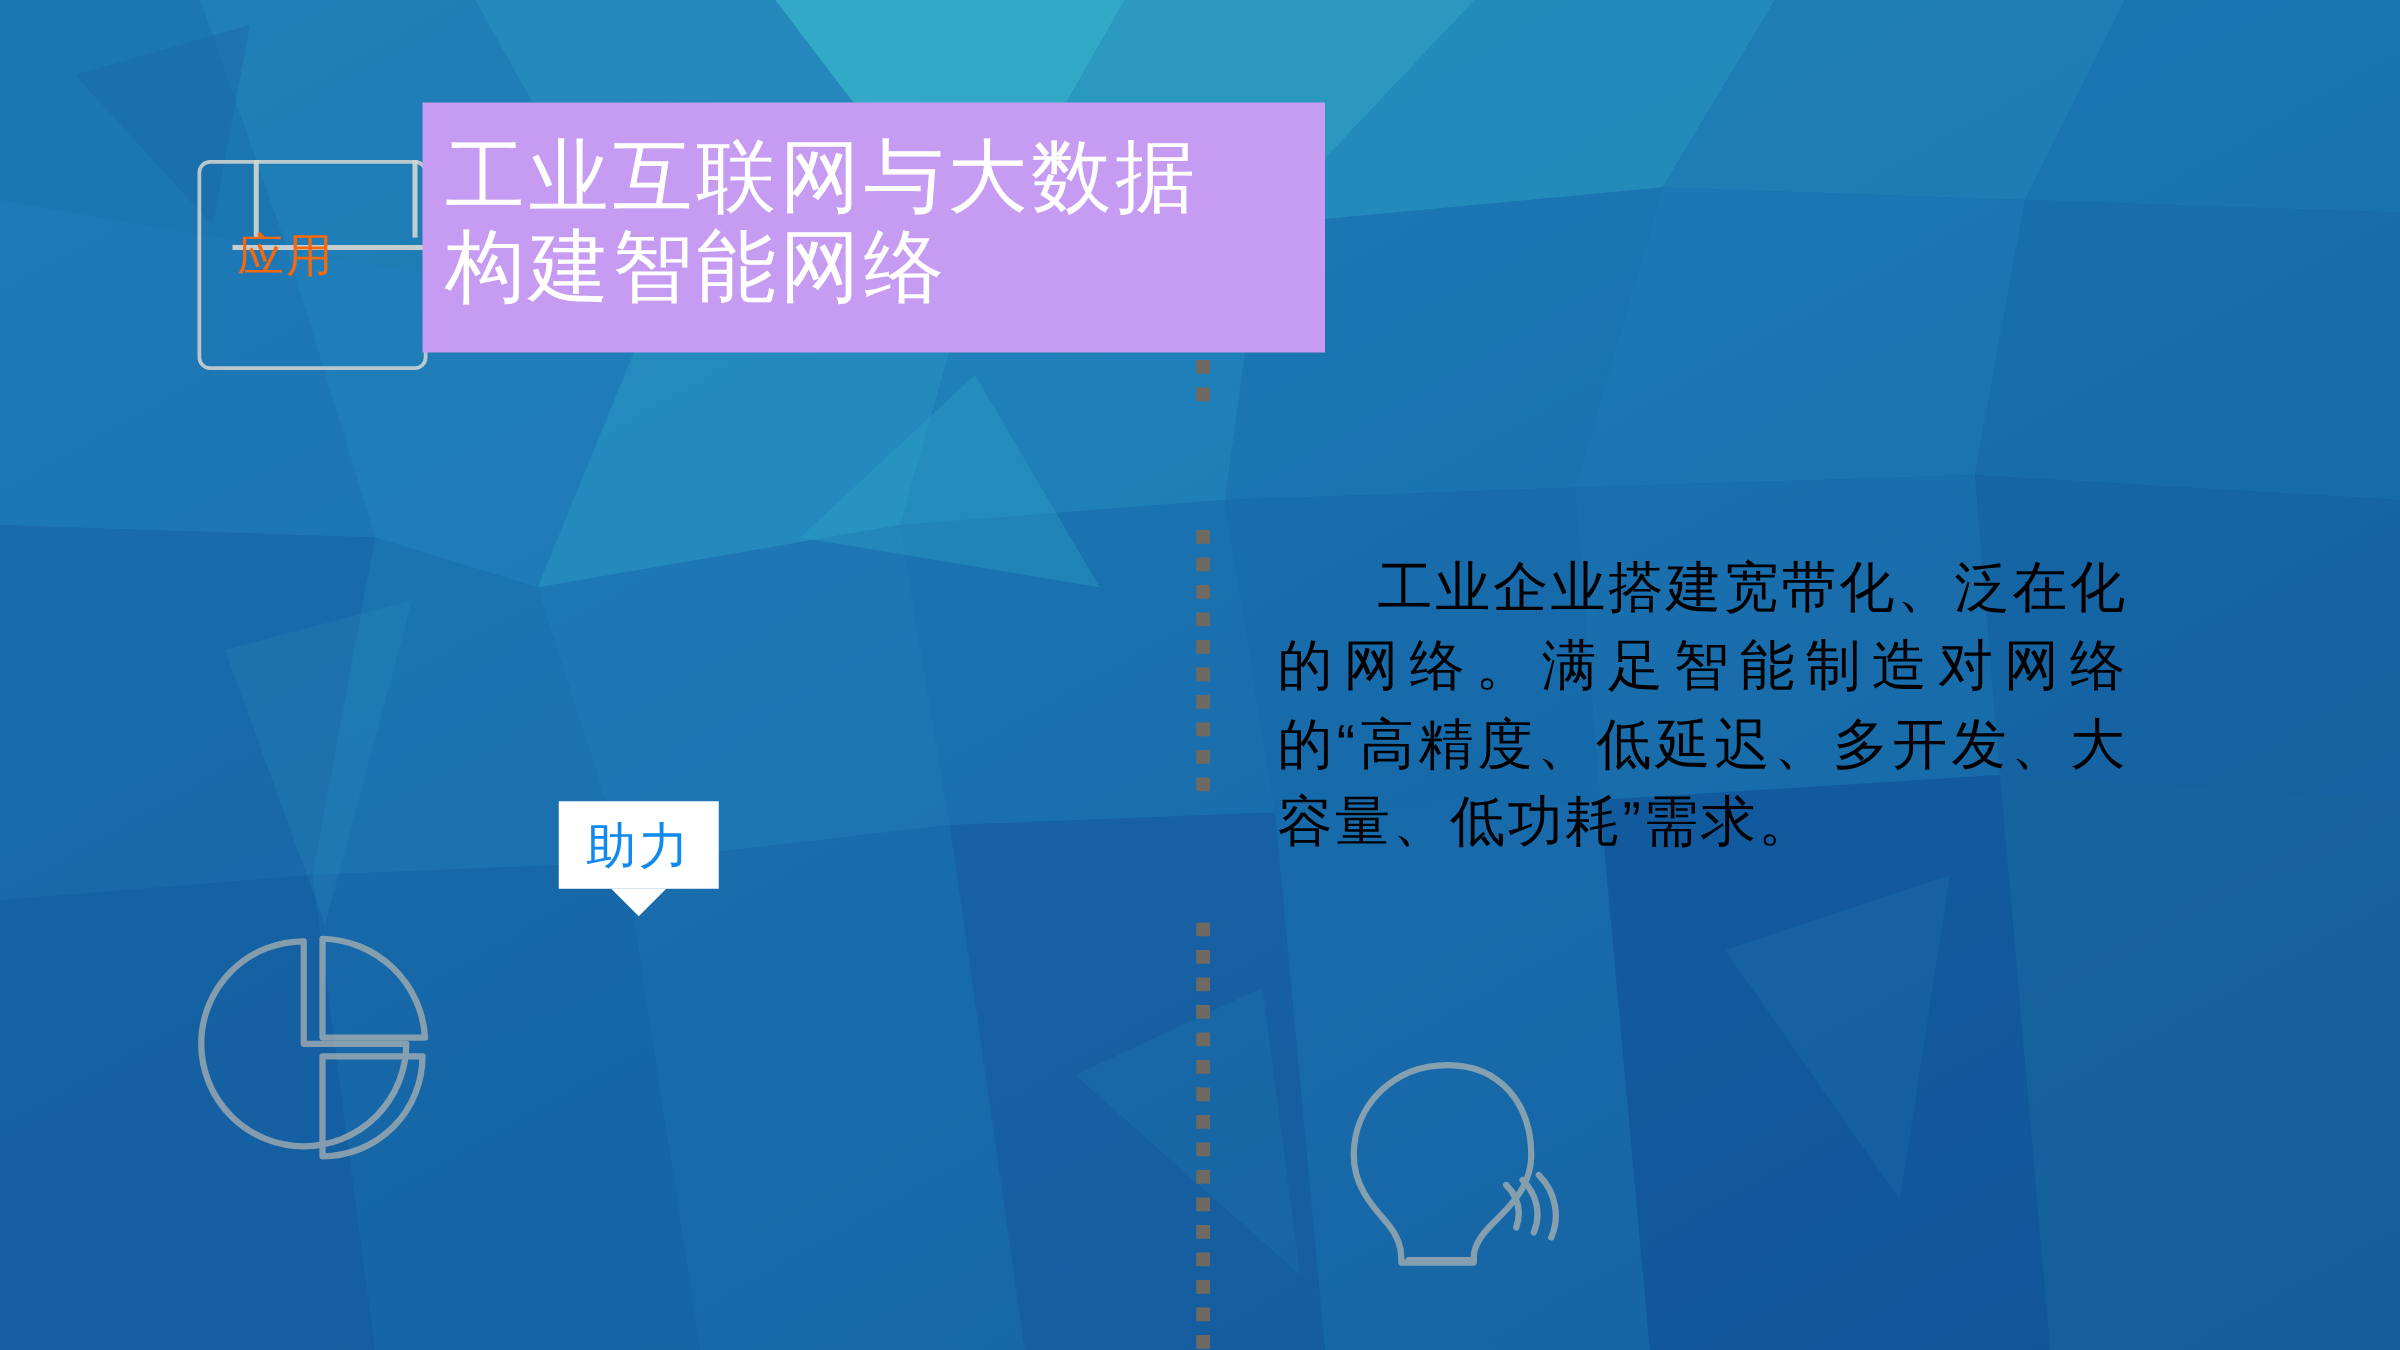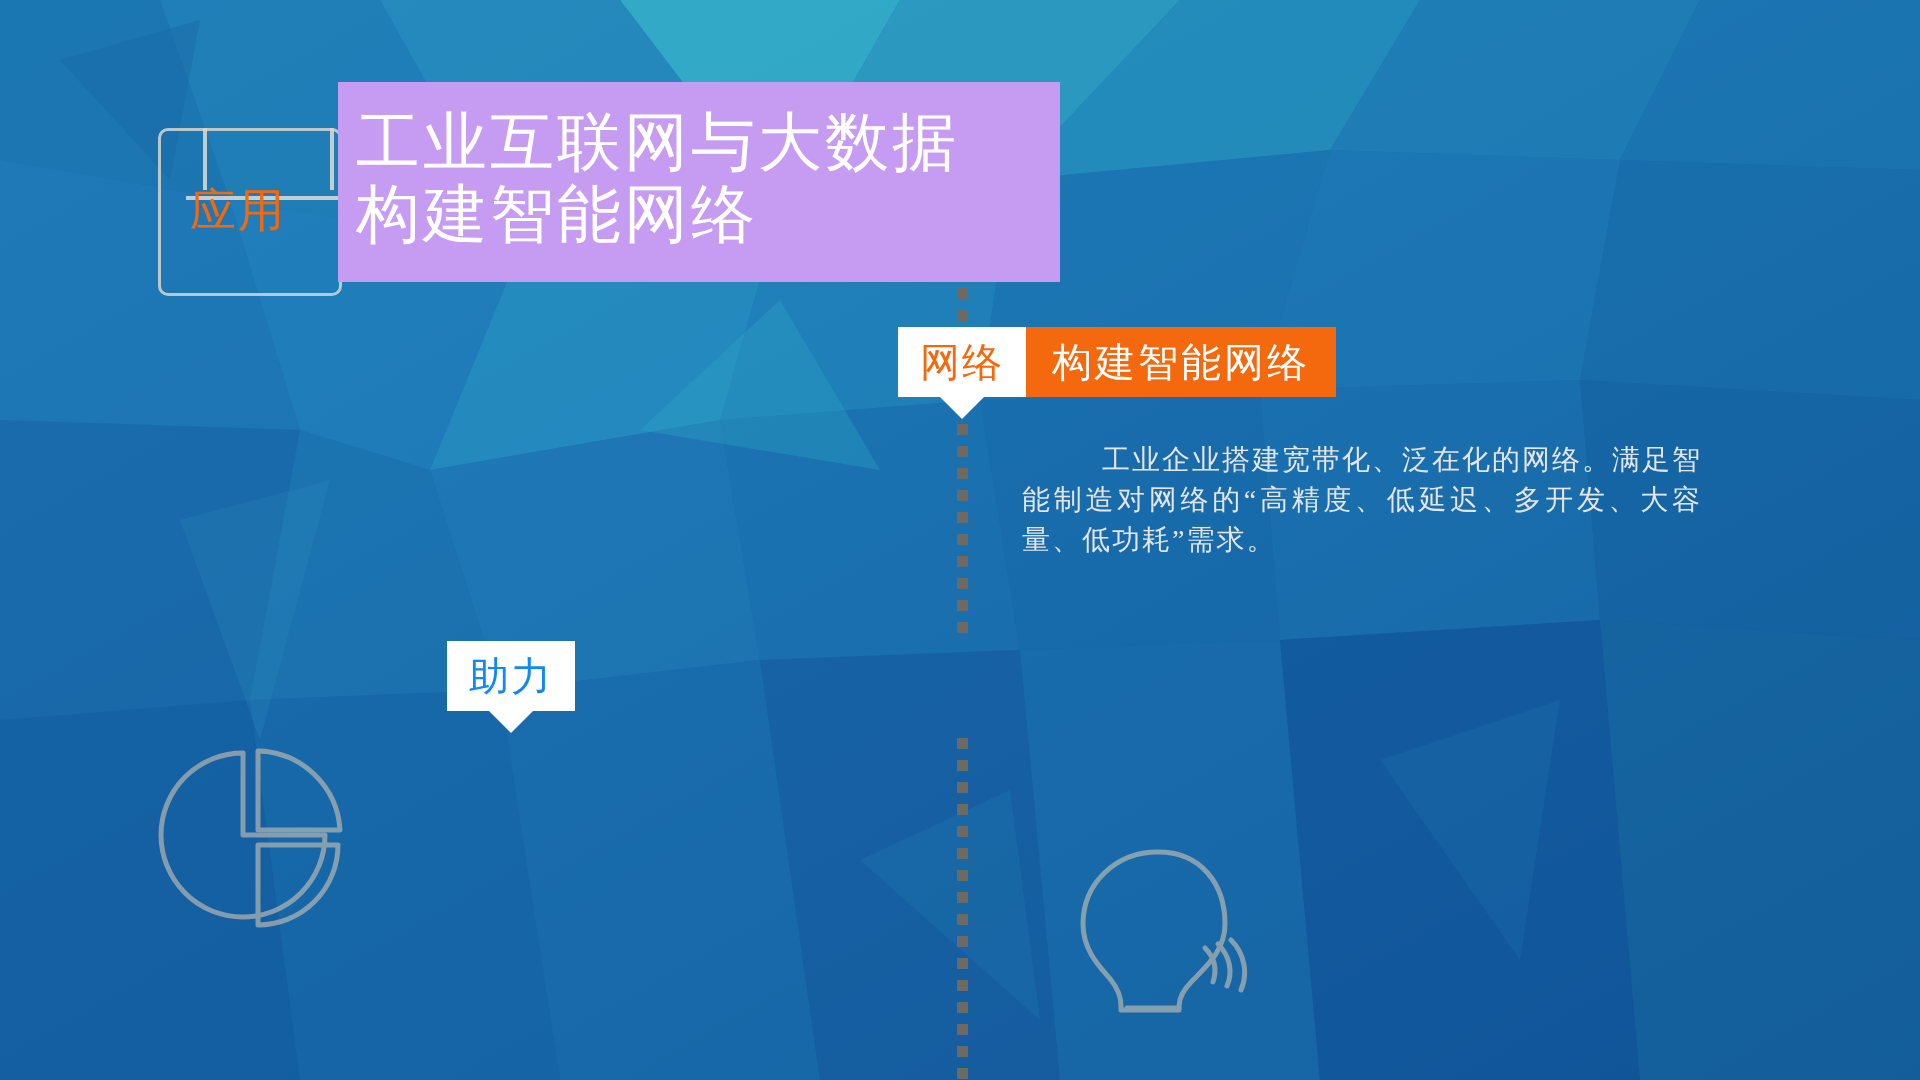--- a/index.html
+++ b/index.html
@@ -30,21 +30,21 @@
     position:absolute;left:28px;top:98px;width:192px;height:4px;
     background:rgba(214,214,210,.9);
   }
   .badge-icon .ring1,.badge-icon .ring2{
     position:absolute;top:30px;width:4px;height:62px;background:rgba(214,214,210,.9);
   }
   .badge-icon .ring1{left:45px;}
   .badge-icon .ring2{left:172px;}
   .badge-label{
     position:absolute;left:190px;top:180px;
-    font-size:46px;color:#f4690d;letter-spacing:2px;
+    font-size:37px;color:#f4690d;letter-spacing:2px;
     font-family:"DejaVu Sans",sans-serif;
     white-space:nowrap;
   }
 
   
   .title-block{
     position:absolute;left:338px;top:82px;width:722px;height:200px;
     background:#c69bf2;
     display:flex;flex-direction:column;align-items:flex-start;justify-content:center;
     box-sizing:border-box;padding:4px 18px 10px 18px;
@@ -85,23 +85,23 @@
     border-top:22px solid #ffffff;
   }
 
   
   #banner-boost{left:447px;top:641px;}
   #banner-boost .title{background:#1089f0;}
   #banner-boost .tag{background:#ffffff;color:#1089f0;position:relative;}
 
   
   .para{
-    position:absolute;color:#e5e5e5;
-    font-family:Liberation Serif, serif;
-    font-size:28px;line-height:1.42;letter-spacing:2px;
+    position:absolute;color:#000000;
+    font-family:Liberation Sans, sans-serif;
+    font-size:44px;line-height:1.42;letter-spacing:2px;
     text-align:justify;text-align-last:left;
   }
   #para-network{left:1022px;top:440px;width:680px;text-indent:80px;}
   #para-boost{left:392px;top:722px;width:545px;text-indent:80px;}
 
   
   .deco{position:absolute;opacity:.62;}
   #deco-pie{left:148px;top:735px;}
   #deco-bulb{left:1055px;top:840px;}
 </style>
@@ -170,26 +170,20 @@
   </div>
   <div class="badge-label">应用</div>
 
   <div class="title-block">
     <div class="line">工业互联网与大数据</div>
     <div class="line">构建智能网络</div>
   </div>
 
   <div class="dotline" style="left:957px;top:288px;height:40px;"></div>
 
-  <div class="banner" id="banner-network">
-    <div class="tag">网络
-      <div class="caret"></div>
-    </div>
-    <div class="title">构建智能网络</div>
-  </div>
 
   <div class="dotline" style="left:957px;top:424px;height:215px;"></div>
 
   <div class="para" id="para-network">工业企业搭建宽带化、泛在化的网络。满足智能制造对网络的“高精度、低延迟、多开发、大容量、低功耗”需求。</div>
 
   <div class="banner" id="banner-boost">
     <div class="tag">助力
       <div class="caret"></div>
     </div>
   </div>

